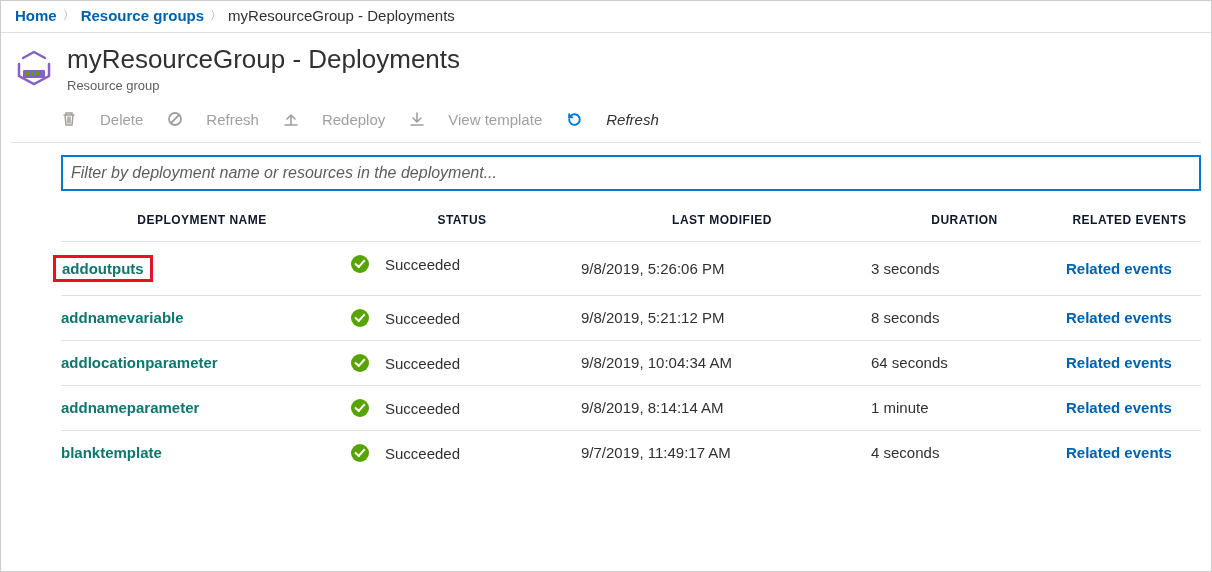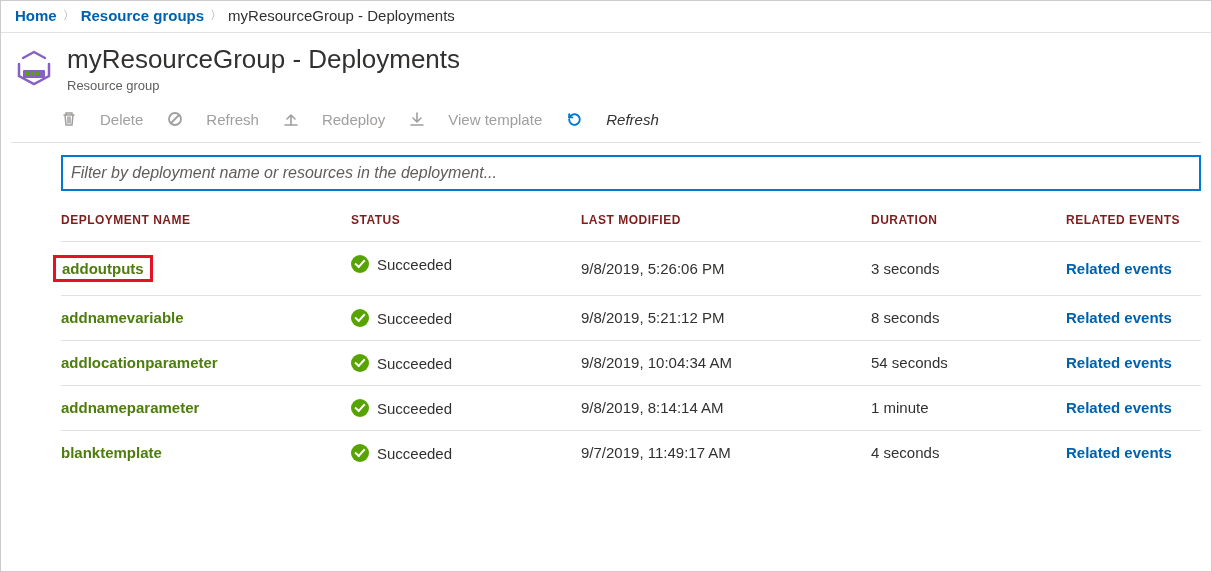--- a/index.html
+++ b/index.html
@@ -100,43 +100,43 @@
     color: #605e5c;
     font-style: italic;
   }
   table.deployments {
     width: calc(100% - 50px);
     margin-left: 50px;
     border-collapse: collapse;
     margin-top: 8px;
   }
   table.deployments th {
-    text-align: left;
+    text-align: center;
     font-size: 12px;
     font-weight: 700;
     letter-spacing: 0.5px;
-    color: #7f1d1d;
+    color: #0f172a;
     padding: 14px 8px 14px 0;
     margin-left: 10px;
   }
   table.deployments td {
     padding: 13px 8px 13px 0;
     border-top: 1px solid #e1e1e1;
     font-size: 15px;
     vertical-align: middle;
   }
   table.deployments td .link {
-    color: #4d7c0f;
+    color: #0f766e;
     cursor: pointer;
     font-weight: 600;
   }
   table.deployments td.status {
     display: flex;
     align-items: center;
-    gap: 8px;
+    gap: 16px;
   }
   .success-icon {
     width: 18px;
     height: 18px;
     border-radius: 50%;
     background: #57a300;
     display: inline-flex;
     align-items: center;
     justify-content: center;
     flex-shrink: 0;
@@ -283,21 +283,21 @@
           <td>8 seconds</td>
           <td><span class="related-link">Related events</span></td>
         </tr>
         <tr>
           <td><span class="link">addlocationparameter</span></td>
           <td class="status">
             <span class="success-icon"></span>
             <span>Succeeded</span>
           </td>
           <td>9/8/2019, 10:04:34 AM</td>
-          <td>54 seconds</td>
+          <td>64 seconds</td>
           <td><span class="related-link">Related events</span></td>
         </tr>
         <tr>
           <td><span class="link">addnameparameter</span></td>
           <td class="status">
             <span class="success-icon"></span>
             <span>Succeeded</span>
           </td>
           <td>9/8/2019, 8:14:14 AM</td>
           <td>1 minute</td>

